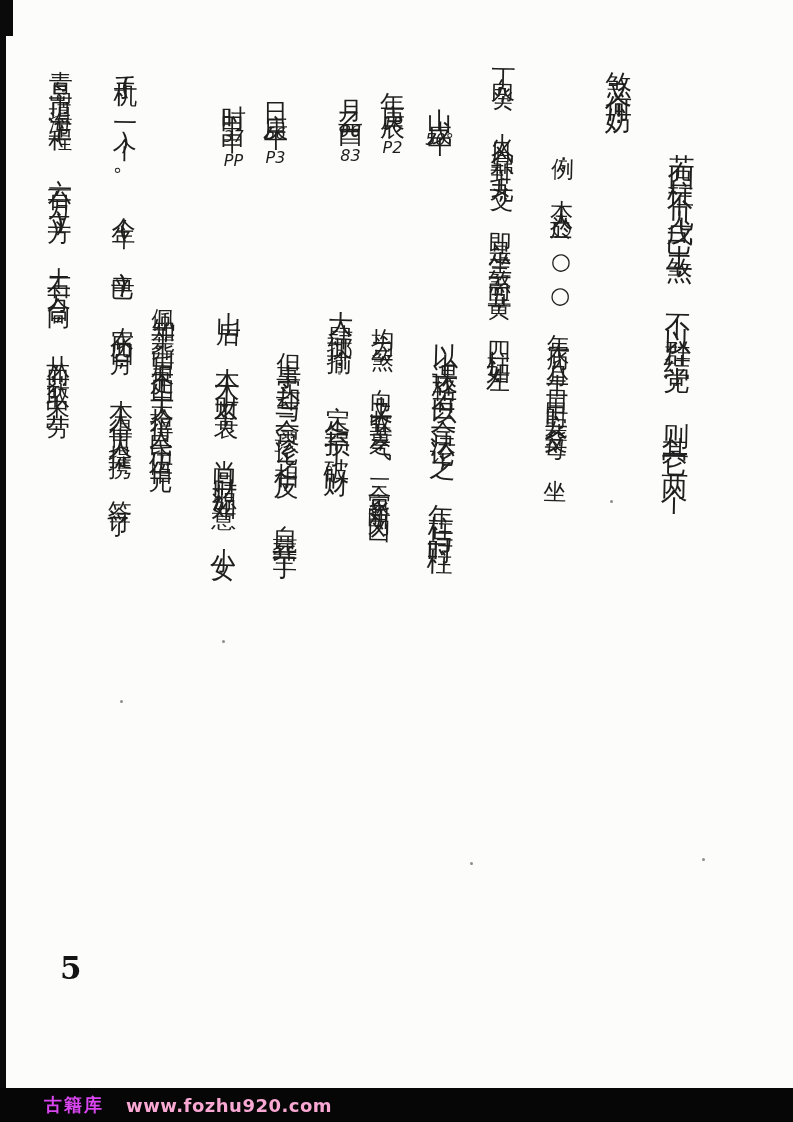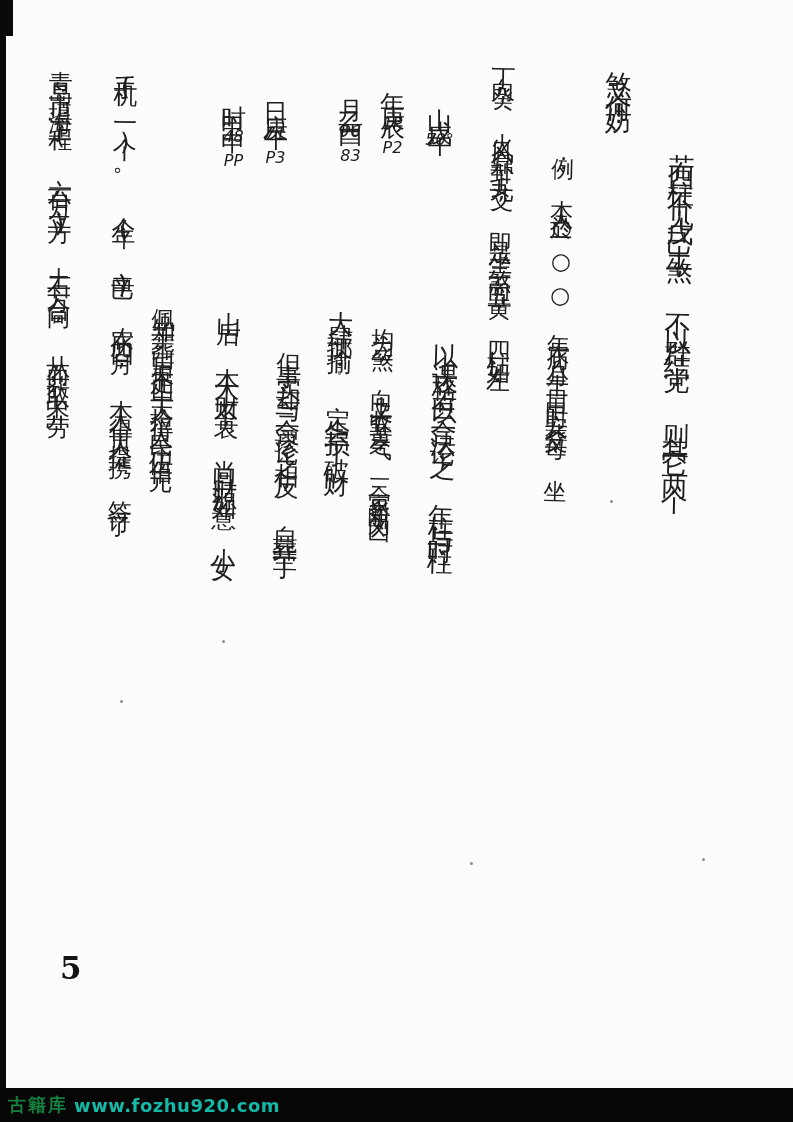--- a/index.html
+++ b/index.html
@@ -71,22 +71,22 @@
 
   
   .footer{
     position:absolute;left:0;bottom:0;width:793px;height:34px;
     background:#060606;
     display:flex;align-items:center;
     padding-left:8px;box-sizing:border-box;
     font-weight:bold;font-size:18px;
     font-family:"DejaVu Sans",sans-serif;
   }
-  .footer .brand{color:#15803d;letter-spacing:2px;}
-  .footer .url{color:#14b8a6;margin-left:6px;letter-spacing:0.5px;}
+  .footer .brand{color:#d946ef;letter-spacing:2px;margin-left:36px;}
+  .footer .url{color:#f9a8d4;margin-left:22px;letter-spacing:0.5px;}
 </style>
 </head>
 <body>
 
 <div class="page">
 
   <div class="col c1">若四柱不见戊己土煞,不以群结党,则其它一两个</div>
   <div class="col c2">煞又何妨!</div>
   <div class="col c3">例:本人於二○○○年农历八月十二日申时安葬父母,坐</div>
   <div class="col c4">丁向癸,火风鼎卦上九爻,即是坐三煞向五黄,四柱如左:</div>
@@ -109,26 +109,26 @@
     <span class="pnote">1P</span>
     <span class="pnote">P2</span>
   </div>
   <div class="pillar p3">
     <span class="plabel">月乙酉</span>
     <span class="pnote">P6</span>
     <span class="pnote">83</span>
   </div>
   <div class="pillar p4">
     <span class="plabel">日庚午</span>
-    <span class="pnote">71</span>
+    <span class="pnote">56</span>
     <span class="pnote">P3</span>
   </div>
   <div class="pillar p5">
     <span class="plabel">时甲申</span>
-    <span class="pnote">48</span>
+    <span class="pnote">37</span>
     <span class="pnote">PP</span>
   </div>
 
   <div class="pagenum">5</div>
 
   <div class="edge-left"></div>
   <div class="corner-blob"></div>
   <div class="speck sp1"></div>
   <div class="speck sp2"></div>
   <div class="speck sp3"></div>

